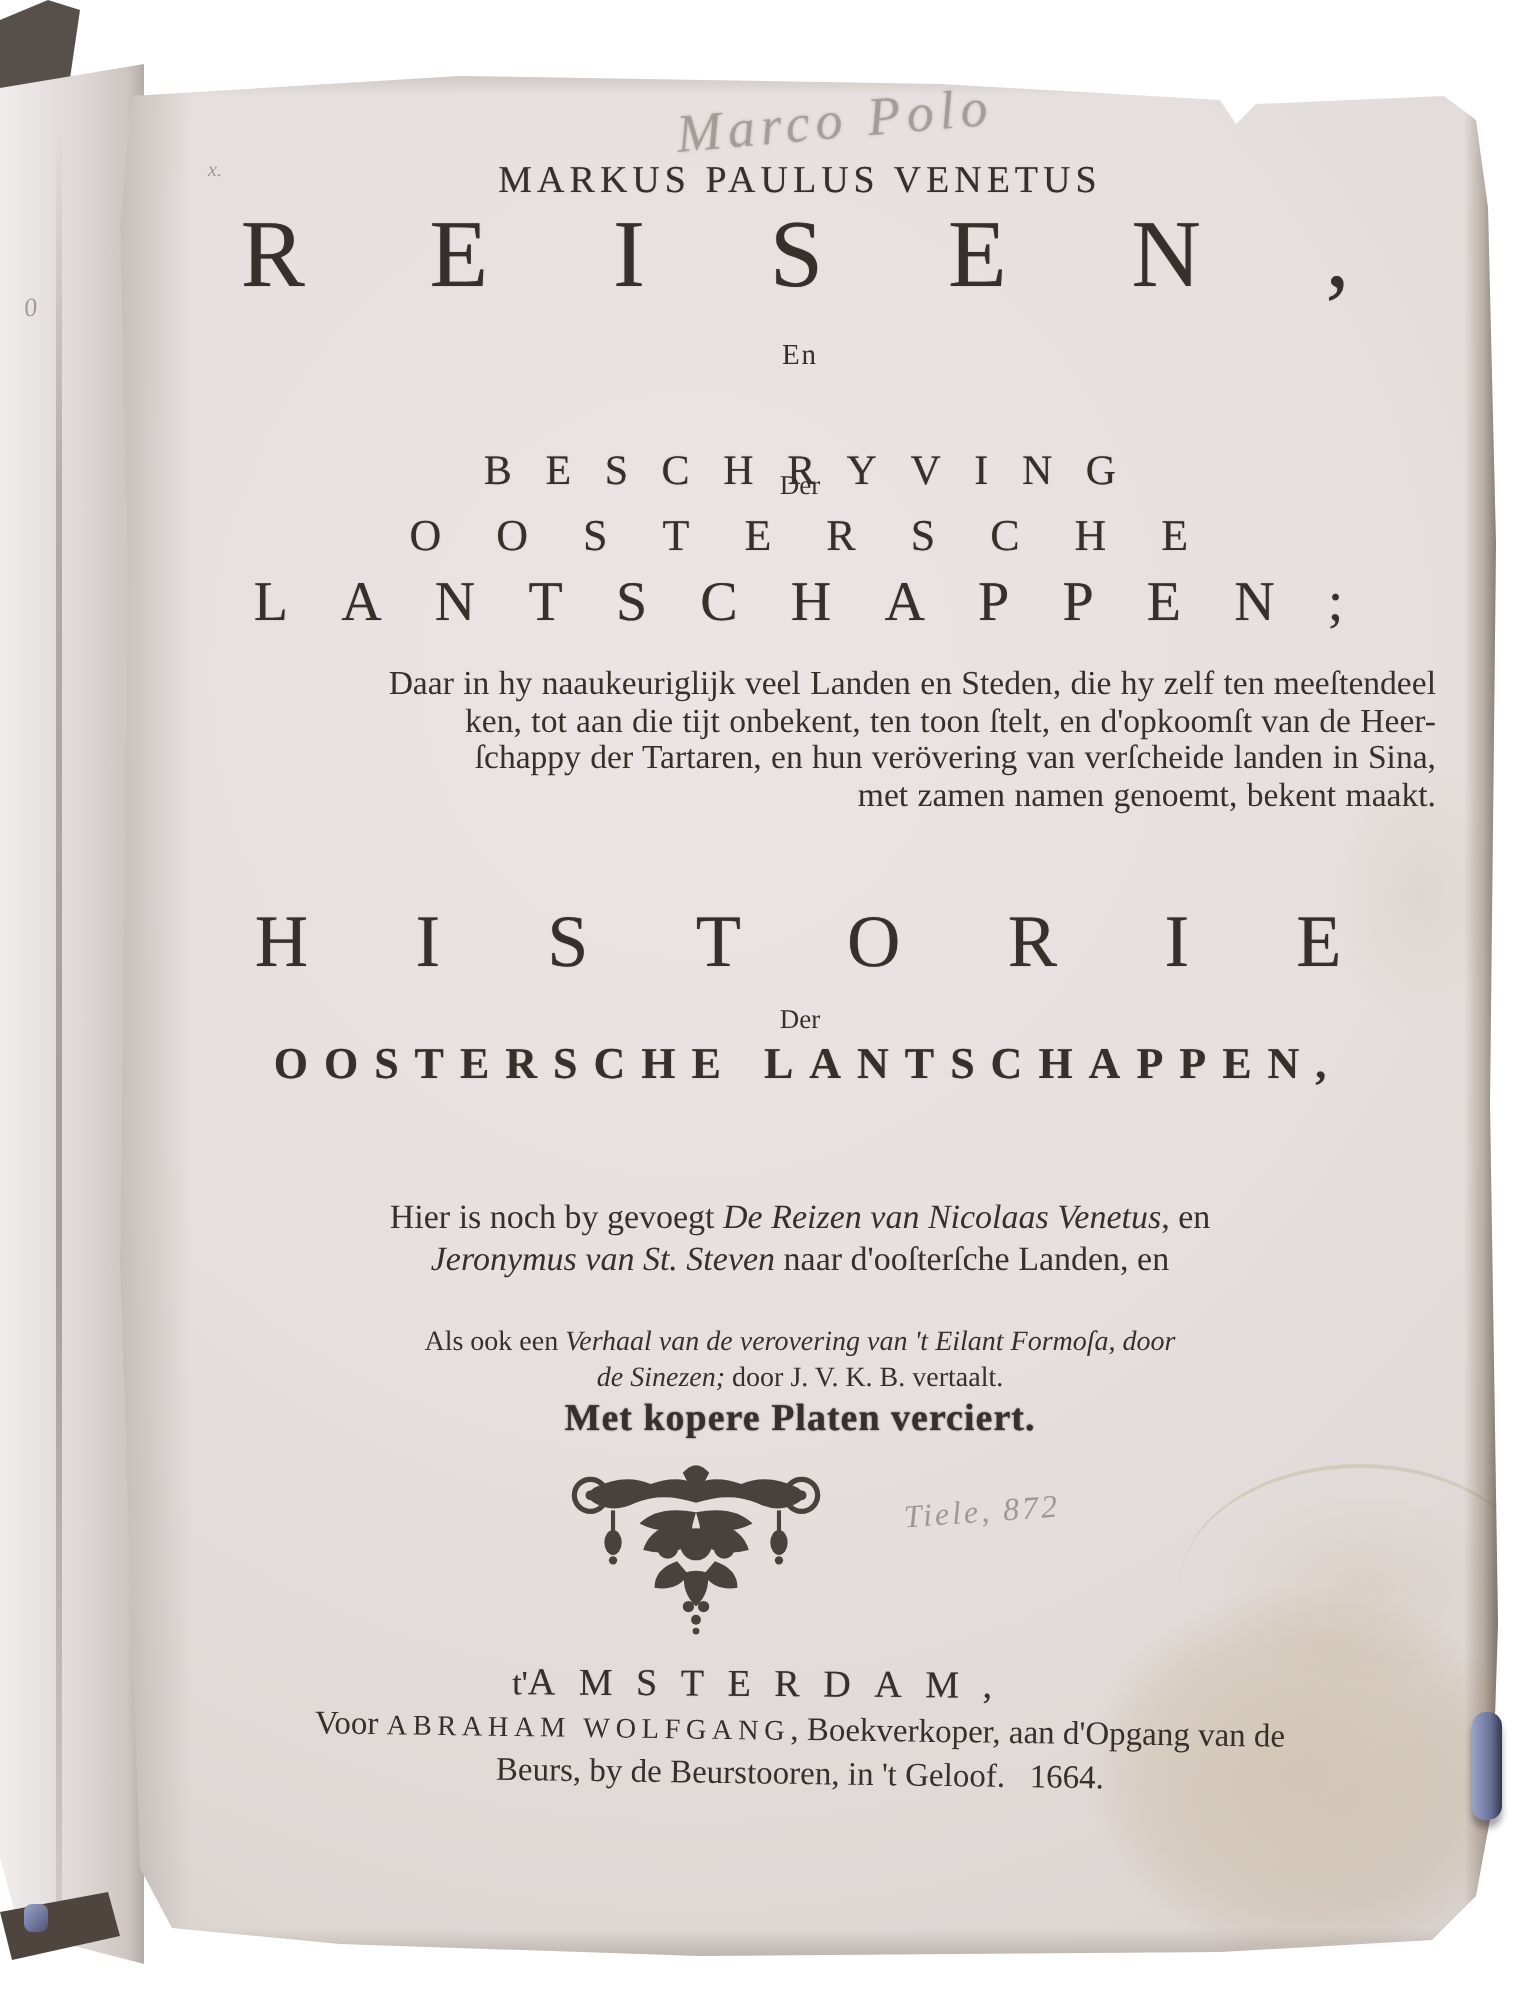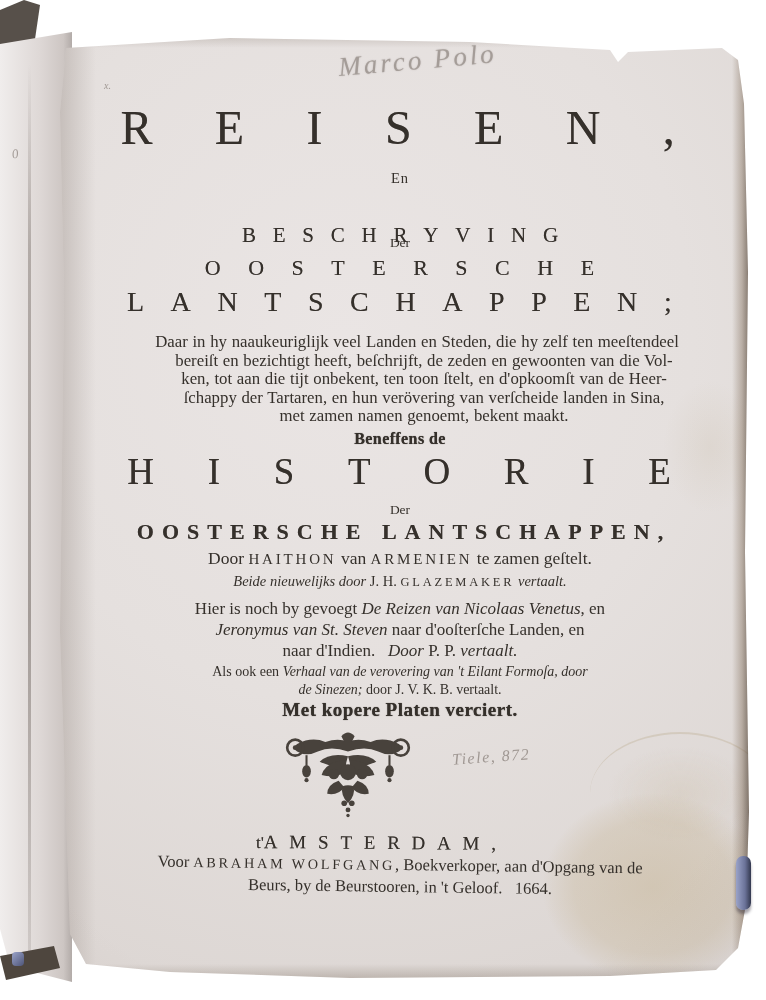--- a/index.html
+++ b/index.html
@@ -50,21 +50,21 @@
   .ink{color:#35302b;}
   .dense{text-shadow:0 0 .5px rgba(53,48,43,.55);}
   .author{top:80px;font-size:19px;letter-spacing:2.5px;}
   .reisen{top:100px;font-size:48px;letter-spacing:1.30em;margin-left:.6em;}
   .conj1{top:170px;font-size:14.5px;letter-spacing:1px;}
   .beschryving{top:175px;font-size:21px;letter-spacing:.80em;margin-left:.4em;margin-top:48px;}
   .conj2{top:235px;font-size:13.5px;}
   .oostersche1{top:255px;font-size:22px;letter-spacing:1.25em;margin-left:.6em;}
   .lantschappen1{top:286px;font-size:28px;letter-spacing:.95em;margin-left:.45em;}
 
-  .summary{position:absolute;left:104px;top:333px;width:626px;text-align:center;
+  .summary{position:absolute;left:92px;top:333px;width:626px;text-align:right;
     font-size:16.8px;line-height:18.6px;white-space:nowrap;word-spacing:.5px;}
   .p-rest{margin-left:14px;}
 
   .beneffens{top:430px;font-size:16px;font-weight:700;letter-spacing:.4px;text-shadow:0 0 .8px currentColor;}
   .historie{top:450px;font-size:37px;letter-spacing:1.45em;margin-left:.7em;}
   .der2{top:502px;font-size:13.5px;}
   .oostersche2{top:519px;font-size:22px;letter-spacing:8px;margin-left:4px;font-weight:bold;}
   .haithon{top:548px;font-size:17.5px;}
   .glazemaker{top:573px;font-size:14.5px;}
 
@@ -115,45 +115,41 @@
     <div class="edge-bottom"></div>
     <div class="vignette"></div>
   </div>
   <div class="clasp-right"></div>
 
   <div class="pencil marco">Marco Polo</div>
   <div class="pencil zero-mark">0</div>
   <div class="pencil x-mark">x.</div>
   <div class="pencil tiele">Tiele, 872</div>
 
+  <div class="txt ink author dense">MARKUS PAULUS VENETUS</div>
   <div class="txt ink reisen dense">REISEN,</div>
   <div class="txt ink conj1">En</div>
   <div class="txt ink beschryving dense">BESCHRYVING</div>
   <div class="txt ink conj2">Der</div>
   <div class="txt ink oostersche1 dense">OOSTERSCHE</div>
   <div class="txt ink lantschappen1 dense">LANTSCHAPPEN;</div>
 
   <div class="summary ink">
     <div class="p-first">Daar in hy naaukeuriglijk veel Landen en Steden, die hy zelf ten meeſtendeel</div>
-    <div class="p-rest">bereiſt en bezichtigt heeft, beſchrijft, de zeden en gewoonten van die Vol-</div>
     <div class="p-rest">ken, tot aan die tijt onbekent, ten toon ſtelt, en d'opkoomſt van de Heer-</div>
     <div class="p-rest">ſchappy der Tartaren, en hun verövering van verſcheide landen in Sina,</div>
     <div class="p-rest">met zamen namen genoemt, bekent maakt.</div>
   </div>
 
-  <div class="txt ink beneffens">Beneffens de</div>
   <div class="txt ink historie dense">HISTORIE</div>
   <div class="txt ink der2">Der</div>
   <div class="txt ink oostersche2 dense">OOSTERSCHE LANTSCHAPPEN,</div>
-  <div class="txt ink haithon"><span class="seg-r">Door </span><span class="seg-cw">HAITHON</span><span class="seg-r"> van </span><span class="seg-cw">ARMENIEN</span><span class="seg-r"> te zamen geſtelt.</span></div>
-  <div class="txt ink glazemaker"><span class="seg-i">Beide nieuwelijks door </span><span class="seg-r">J. H. </span><span class="seg-cw">GLAZEMAKER</span><span class="seg-i"> vertaalt.</span></div>
 
   <div class="txt ink add2"><span class="seg-i">Jeronymus van St. Steven</span><span class="seg-r"> naar d'ooſterſche Landen, en</span></div>
   <div class="txt ink add1"><span class="seg-r">Hier is noch by gevoegt </span><span class="seg-i">De Reizen van Nicolaas Venetus</span><span class="seg-r">, en</span></div>
-  <div class="txt ink add3"><span class="seg-r">naar d'Indien.  </span><span class="seg-i">Door</span><span class="seg-r"> P. P. </span><span class="seg-i">vertaalt.</span></div>
   <div class="txt ink formosa1"><span class="seg-r">Als ook een </span><span class="seg-i">Verhaal van de verovering van 't Eilant Formoſa, door</span></div>
   <div class="txt ink formosa2"><span class="seg-i">de Sinezen;</span><span class="seg-r"> door J. V. K. B. vertaalt.</span></div>
   <div class="txt ink plates">Met kopere Platen verciert.</div>
 
   <div class="ornament">
     <svg width="132" height="94" viewBox="0 0 140 96">
       <g fill="#3b352f" stroke="#3b352f" opacity="0.92">
         <path d="M16 15 Q32 7 46 13 Q60 8 70 13 Q80 8 94 13 Q108 7 124 15 Q130 19 124 23 Q114 29 102 23 Q88 17 70 23 Q52 17 38 23 Q26 29 16 23 Q10 19 16 15 Z" stroke="none"></path>
         <circle cx="14" cy="19" r="8.5" fill="none" stroke-width="2.8"></circle>
         <circle cx="14" cy="19" r="2.6" stroke="none"></circle>

